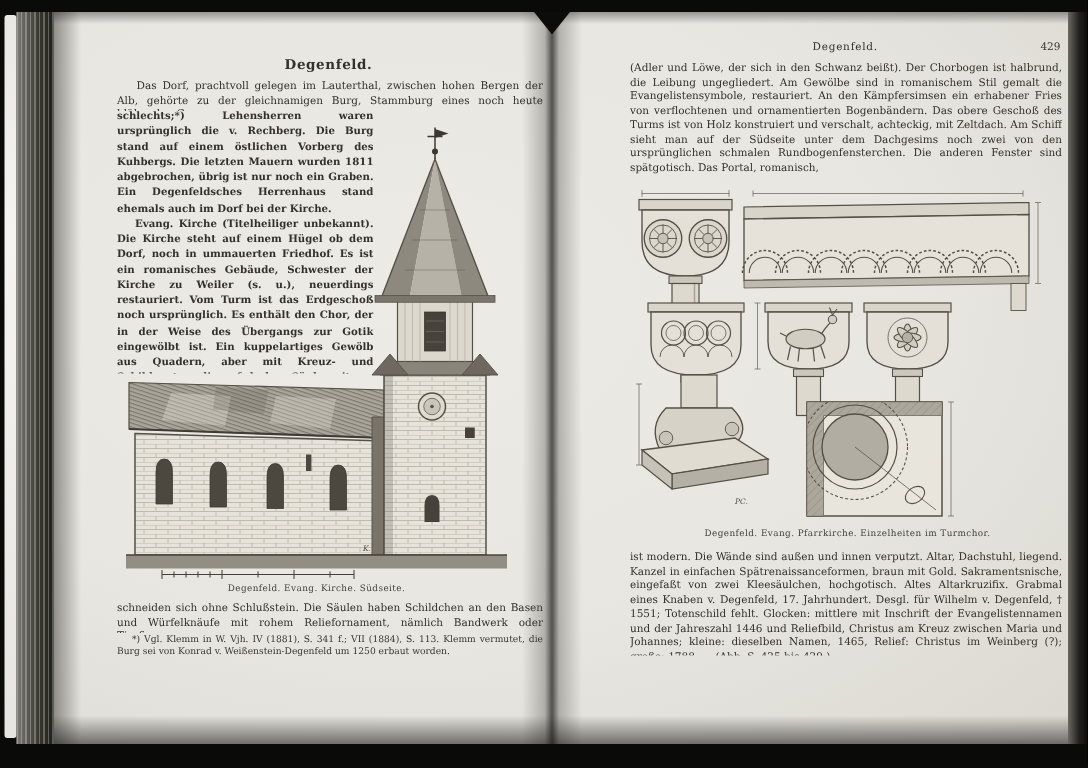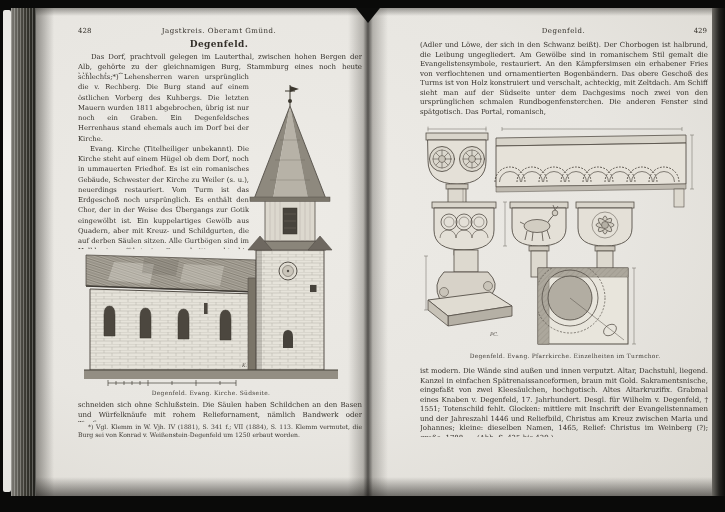--- a/index.html
+++ b/index.html
@@ -51,43 +51,39 @@
   }
 
   .txt { position:absolute; text-align:justify; overflow:hidden; }
   .hdr { position:absolute; font-size:7px; height:11px; }
   .hdr .center { display:block; text-align:center; letter-spacing:.5px; }
   .hdr .pn { position:absolute; top:0; }
   .heading { position:absolute; text-align:center; font-weight:bold; font-size:9px; letter-spacing:.4px; }
   .body7  { font-size:7px;   line-height:9.7px; }
   .body7r { font-size:7px;   line-height:9.55px; }
   .narrow { font-size:6.8px; line-height:10.25px; }
-  .narrow p { margin:0; }
+  .narrow p { margin:0;font-weight:bold; }
   .indent  { text-indent:13px; }
   .indent2 { text-indent:12px; }
   .caption { position:absolute; text-align:center; font-size:5.9px; color:#45413b; letter-spacing:.3px; }
   .footnote { font-size:6.1px; line-height:8.4px; text-indent:10px; color:#3b3731; }
   svg { position:absolute; overflow:visible; }
   svg text { font-family:"DejaVu Serif", serif; }
 </style>
 </head>
 <body>
 
 <div class="stage">
   <div class="spread"></div>
   <div class="fore-edge"></div>
   <div class="stack-edge"></div>
   <div class="right-edge"></div>
   <div class="gutter"></div>
   <div class="gutter-wedge"></div>
 
-  <div class="hdr" style="left:78px; top:27px; width:282px;">
-    <span class="pn" style="left:0;">428</span>
-    <span class="center">Jagstkreis. Oberamt Gmünd.</span>
-  </div>
   <div class="heading" style="left:78px; top:39px; width:282px;">Degenfeld.</div>
 
   <div class="txt body7 indent" style="left:78px; top:53px; width:284px; height:21px;">Das Dorf, prachtvoll gelegen im Lauterthal, zwischen hohen Bergen der Alb, gehörte zu der gleichnamigen Burg, Stammburg eines noch heute blühenden Ge-</div>
 
   <div class="txt narrow" style="left:78px; top:72px; width:171px; height:177px;">
     <p>schlechts;*) Lehensherren waren ursprünglich die v. Rechberg. Die Burg stand auf einem östlichen Vorberg des Kuhbergs. Die letzten Mauern wurden 1811 abgebrochen, übrig ist nur noch ein Graben. Ein Degenfeldsches Herrenhaus stand ehemals auch im Dorf bei der Kirche.</p>
     <p class="indent2">Evang. Kirche (Titelheiliger unbekannt). Die Kirche steht auf einem Hügel ob dem Dorf, noch in ummauerten Friedhof. Es ist ein romanisches Gebäude, Schwester der Kirche zu Weiler (s. u.), neuerdings restauriert. Vom Turm ist das Erdgeschoß noch ursprünglich. Es enthält den Chor, der in der Weise des Übergangs zur Gotik eingewölbt ist. Ein kuppelartiges Gewölb aus Quadern, aber mit Kreuz- und Schildgurten, die auf derben Säulen sitzen. Alle Gurtbögen sind im Halbkreis geführt, im Querschnitt rechteckig geformt, ganz ungegliedert. Die Kreuzgurten</p>
   </div>
 
   <svg style="left:84px; top:80px;" width="260" height="308" viewBox="0 0 260 308">

